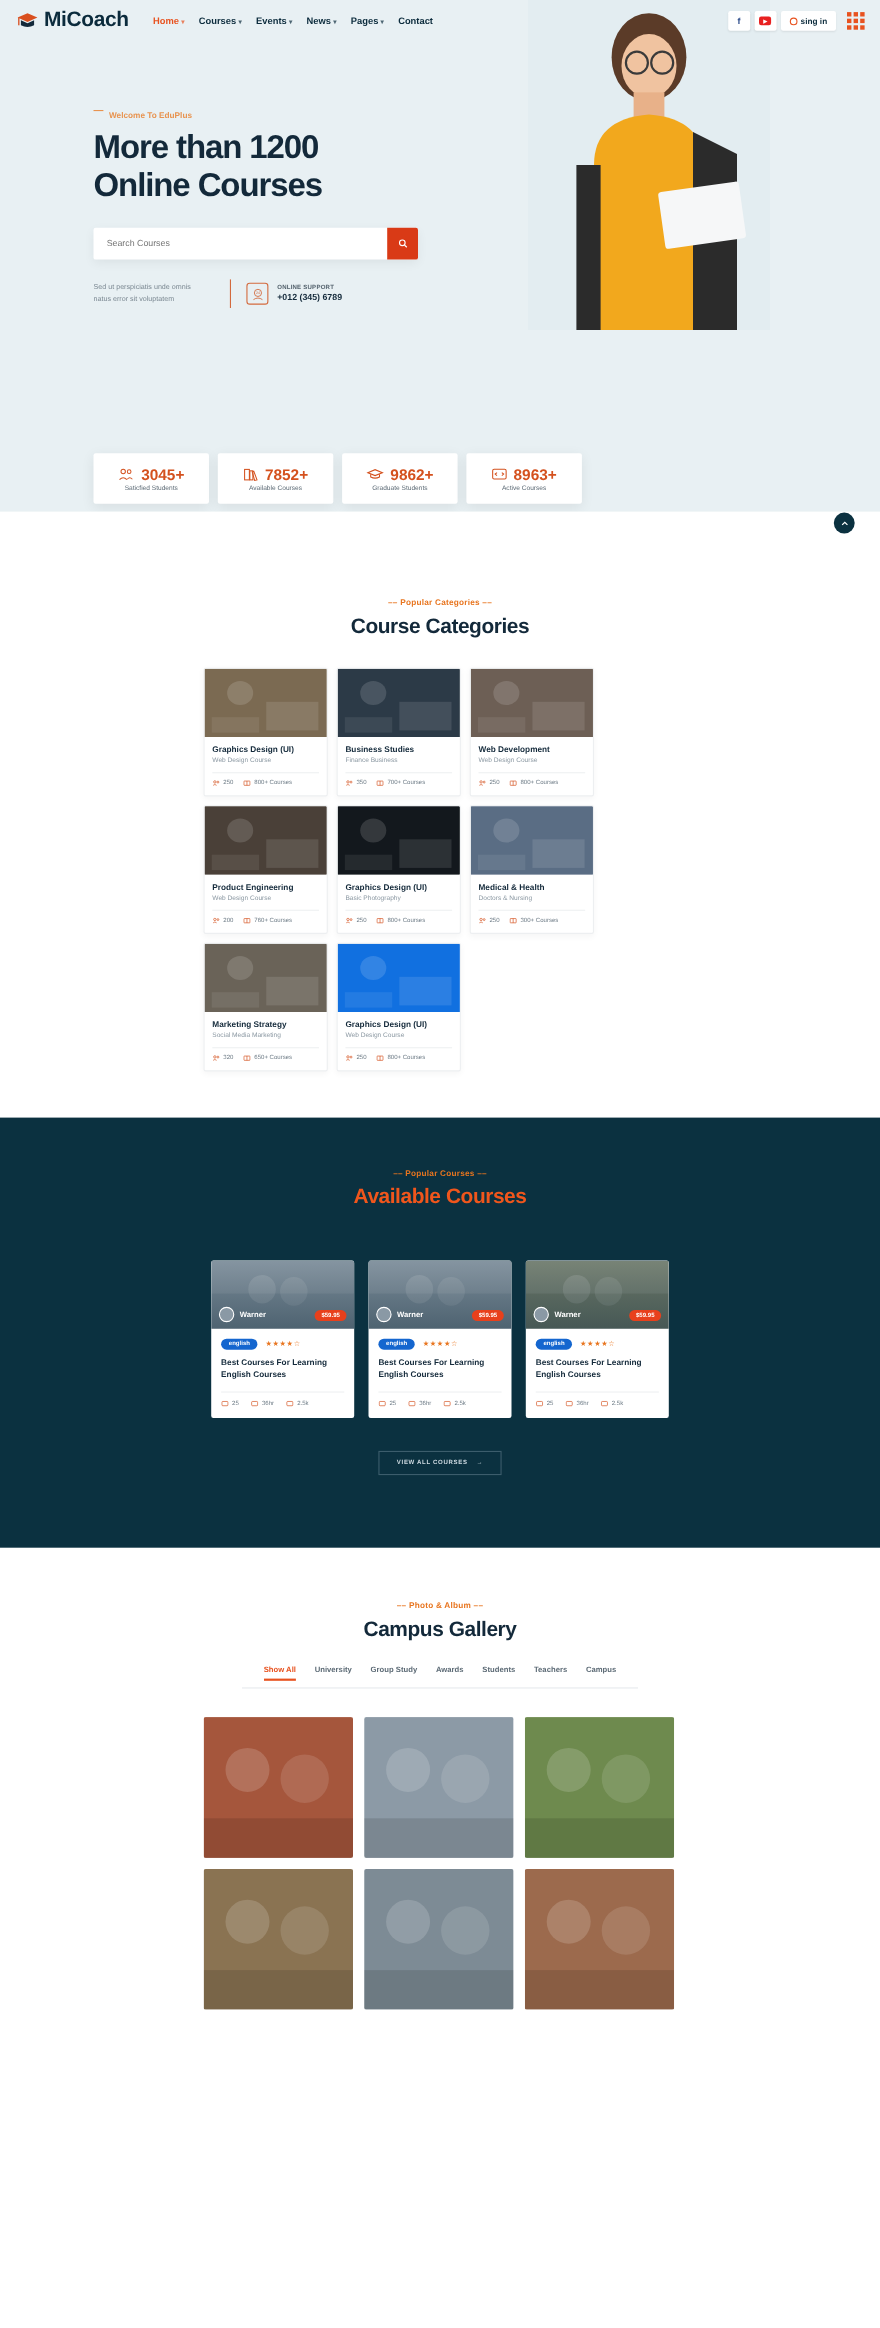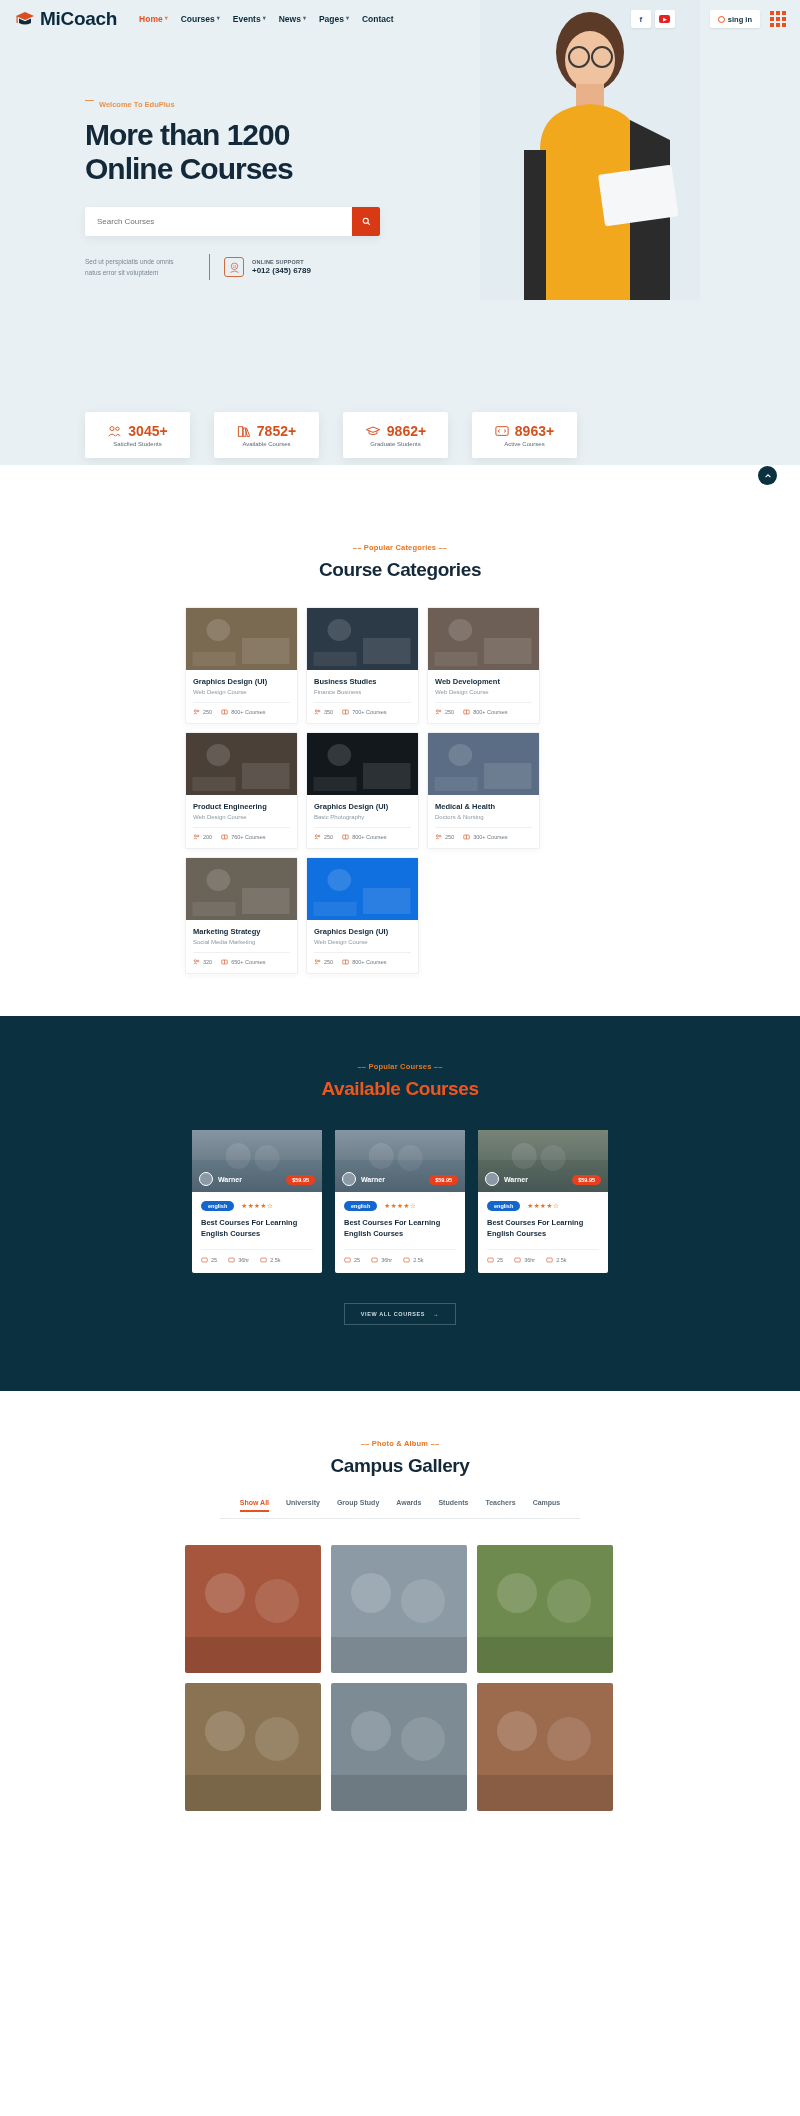--- a/index.html
+++ b/index.html
@@ -18,36 +18,35 @@
   .topbar {
     position:relative; z-index:20; height:38px; display:flex; align-items:center;
     padding:0 14px;
   }
   .logo { display:flex; align-items:center; gap:4px; margin-right:22px; }
   .logo-cap { width:22px; height:18px; position:relative; }
   .logo-cap svg { display:block; }
   .logo-text { font-size:19px; font-weight:bold; color:#0b2b3c; letter-spacing:-.3px; }
   .logo-text .mi { color:#0b2b3c; }
   .nav { display:flex; align-items:center; gap:13px; }
-  .nav-item { font-size:8.5px; font-weight:bold; color:#0b2b3c; display:flex; align-items:flex-start; gap:2px; cursor:pointer; white-space:nowrap;}
+  .nav-item { font-size:8.5px; font-weight:bold; color:#0b2b3c; display:flex; align-items:flex-end; gap:2px; cursor:pointer; white-space:nowrap;}
   .nav-item.active { color:#e8521f; }
   .caret { font-size:6px; opacity:.7; }
   .topbar-right { margin-left:auto; display:flex; align-items:center; gap:4px; }
   .sq-btn {
     width:20px; height:18px; background:#fff; border-radius:2px;
     display:flex; align-items:center; justify-content:center;
     font-size:8px; color:#2a4a8a; box-shadow:0 1px 2px rgba(0,0,0,.08);
   }
   .sq-btn.yt { color:#fff; }
   .sq-btn.yt i { background:#e82020; width:11px; height:8px; border-radius:2px; display:flex;align-items:center;justify-content:center;font-style:normal;font-size:5px;color:#fff;}
   .signin {
     height:18px; background:#fff; border-radius:2px; display:flex; align-items:center;
     gap:3px; padding:0 8px; font-size:7.5px; font-weight:bold; color:#0b2b3c;
     box-shadow:0 1px 2px rgba(0,0,0,.08);
-    margin-left:31px;
   }
   .signin .user-dot { width:7px;height:7px;border:1px solid #e8521f;border-radius:50%; }
   .grid-menu { display:grid; grid-template-columns:repeat(3,4px); gap:2px; margin-left:6px; }
   .grid-menu span { width:4px;height:4px;background:#e8521f;display:block; }
 
   
   .hero-inner { position:relative; z-index:10; padding:62px 0 0 85px; }
   .eyebrow { display:flex; align-items:flex-start; gap:5px; font-size:7.5px; font-weight:bold; color:#e8934f; margin-bottom:9px; }
   .eyebrow .dash { width:9px; height:1px; background:#e8934f; display:block; }
   .hero-title { font-size:30px; line-height:1.12; font-weight:bold; color:#13293a; letter-spacing:-1px; }
@@ -62,21 +61,21 @@
   .search-btn { width:28px; height:29px; background:#d93a16; display:flex; align-items:center; justify-content:center; border-radius:0 2px 2px 0; }
   .hero-sub { margin-top:18px; display:flex; align-items:center; gap:0; }
   .hero-lorem { font-size:6.5px; line-height:1.7; color:#7b8892; width:110px; }
   .vline { width:1px; height:26px; background:#d36a3e; margin:0 14px; }
   .support { display:flex; align-items:center; gap:8px; }
   .support-icon { width:20px;height:20px; border:1px solid #d36a3e; border-radius:3px; display:flex;align-items:center;justify-content:center; }
   .support-label { font-size:5.5px; font-weight:bold; color:#54626d; letter-spacing:.2px; }
   .support-phone { font-size:8px; font-weight:bold; color:#13293a; margin-top:1px; }
 
   
-  .stats { position:absolute; left:85px; top:412px; display:flex; gap:24px; z-index:12; }
+  .stats { position:absolute; left:85px; top:412px; display:flex; gap:8px; z-index:12; }
   .stat-card {
     width:105px; height:46px; background:#fff; border-radius:2px;
     box-shadow:0 3px 12px rgba(0,0,0,.07); display:flex; flex-direction:column;
     align-items:center; justify-content:center;
   }
   .stat-top { display:flex; align-items:center; gap:6px; }
   .stat-num { font-size:14px; font-weight:bold; color:#d4511e; }
   .stat-label { font-size:6px; color:#5d6b76; margin-top:2px; }
 
   
@@ -92,21 +91,21 @@
   .cat-title { font-size:7.5px; font-weight:bold; color:#13293a; }
   .cat-sub { font-size:6px; color:#8b98a2; margin-top:3px; }
   .cat-meta { display:flex; align-items:center; gap:9px; margin-top:7px; padding-top:6px; border-top:1px solid #eef0f2; }
   .meta-item { display:flex; align-items:center; gap:3px; font-size:5.5px; color:#6c7a85; }
   .meta-ico { width:7px;height:6px; display:block; }
 
   
   .courses { background:#0b3140; padding:46px 0 66px; margin-top:42px; }
   .courses .sec-eyebrow { color:#e8751f; }
   .courses .sec-title { color:#f0561c; }
-  .course-grid { display:flex; gap:13px; width:416px; margin:30px auto 0; }
+  .course-grid { display:flex; gap:13px; width:416px; margin:46px auto 0; }
   .course-card { width:135px; background:#fff; border-radius:2px; overflow:hidden; }
   .course-img { height:62px; position:relative; }
   .course-img-overlay { position:absolute; inset:0; background:linear-gradient(180deg,rgba(20,45,60,.05),rgba(20,45,60,.45)); }
   .course-author { position:absolute; left:7px; bottom:6px; display:flex; align-items:center; gap:5px; z-index:3; }
   .avatar { width:14px;height:14px;border-radius:50%; border:1.5px solid #fff; background:#8a99a5; }
   .author-name { font-size:7px; font-weight:bold; color:#fff; }
   .price-badge { position:absolute; right:7px; bottom:7px; background:#e8401c; color:#fff; font-size:5.5px; font-weight:bold; padding:2px 6px; border-radius:8px; z-index:3; }
   .course-body { padding:9px 9px 10px; }
   .course-tags { display:flex; align-items:center; gap:7px; }
   .lang-badge { background:#1466cf; color:#fff; font-size:5.5px; font-weight:bold; padding:2px 7px; border-radius:7px; }

